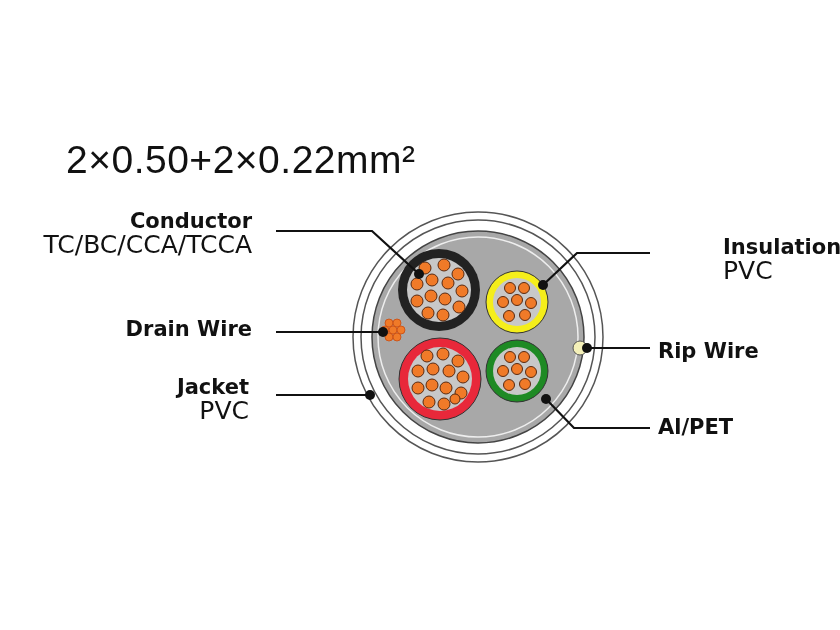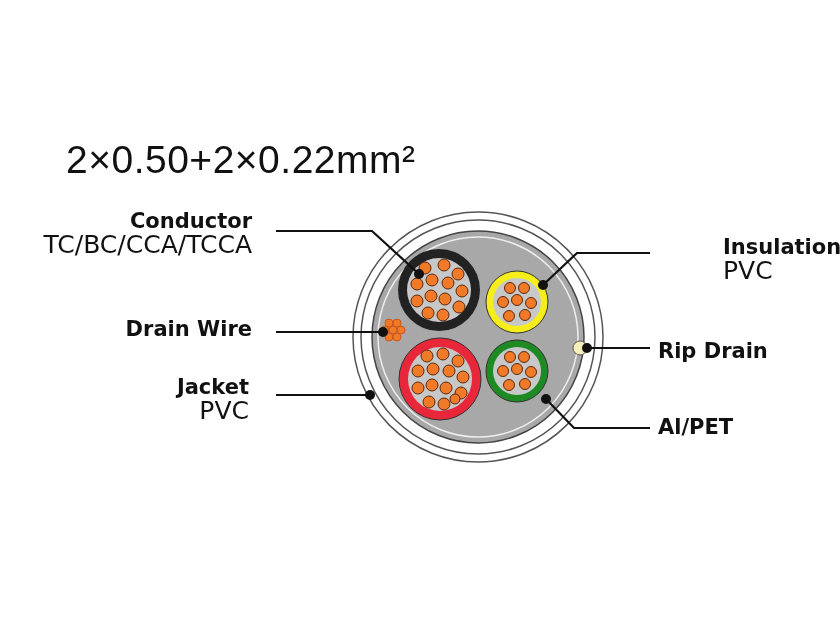--- a/index.html
+++ b/index.html
@@ -25,21 +25,21 @@
 </div>
 <div class="lbl right-align" style="right:591px; top:376px;">
   <span class="main">Jacket</span>
   <span class="sub">PVC</span>
 </div>
 <div class="lbl" style="left:687px; top:236px;margin-left:36px;">
   <span class="main">Insulation</span>
   <span class="sub">PVC</span>
 </div>
 <div class="lbl" style="left:658px; top:340px;">
-  <span class="main">Rip Drain</span>
+  <span class="main">Rip Wire</span>
 </div>
 <div class="lbl" style="left:658px; top:416px;text-align:center;">
   <span class="main">Al/PET</span>
 </div>
 
 <svg class="diagram" width="840" height="630" viewBox="0 0 840 630">
 
   <circle cx="478" cy="337" r="125" fill="#ffffff" stroke="#555" stroke-width="1.5"></circle>
   <circle cx="478" cy="337" r="117" fill="#ffffff" stroke="#555" stroke-width="1.5"></circle>
   <circle cx="478" cy="337" r="106" fill="#a8a8a8" stroke="#444" stroke-width="1.5"></circle>

